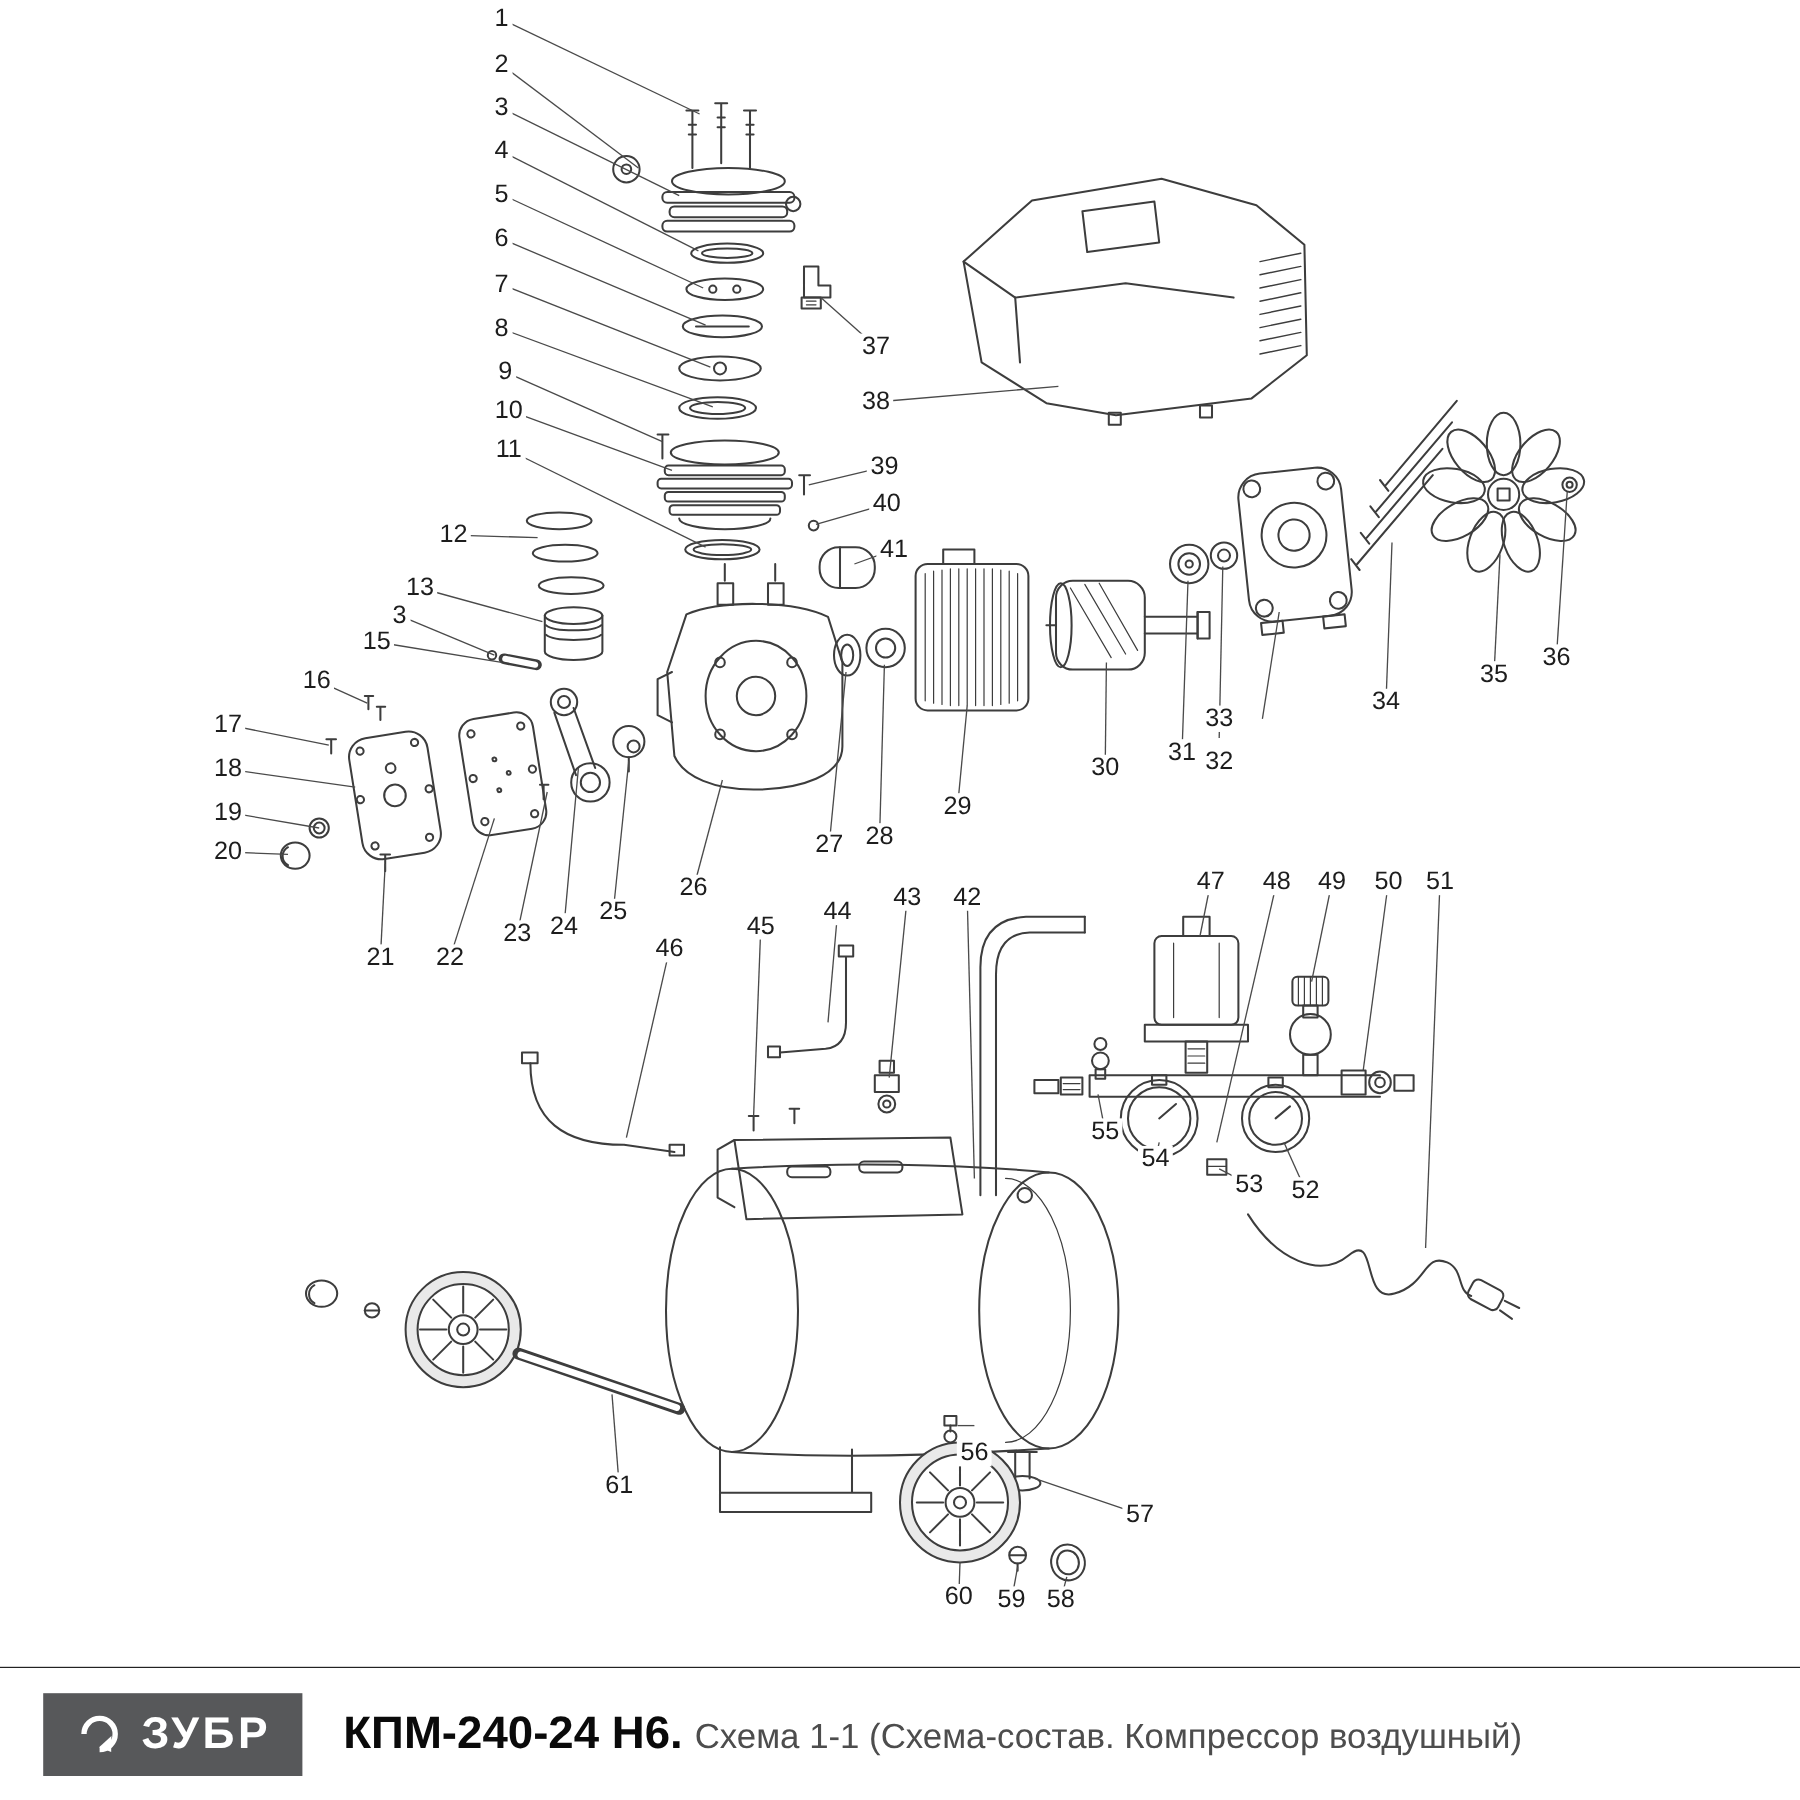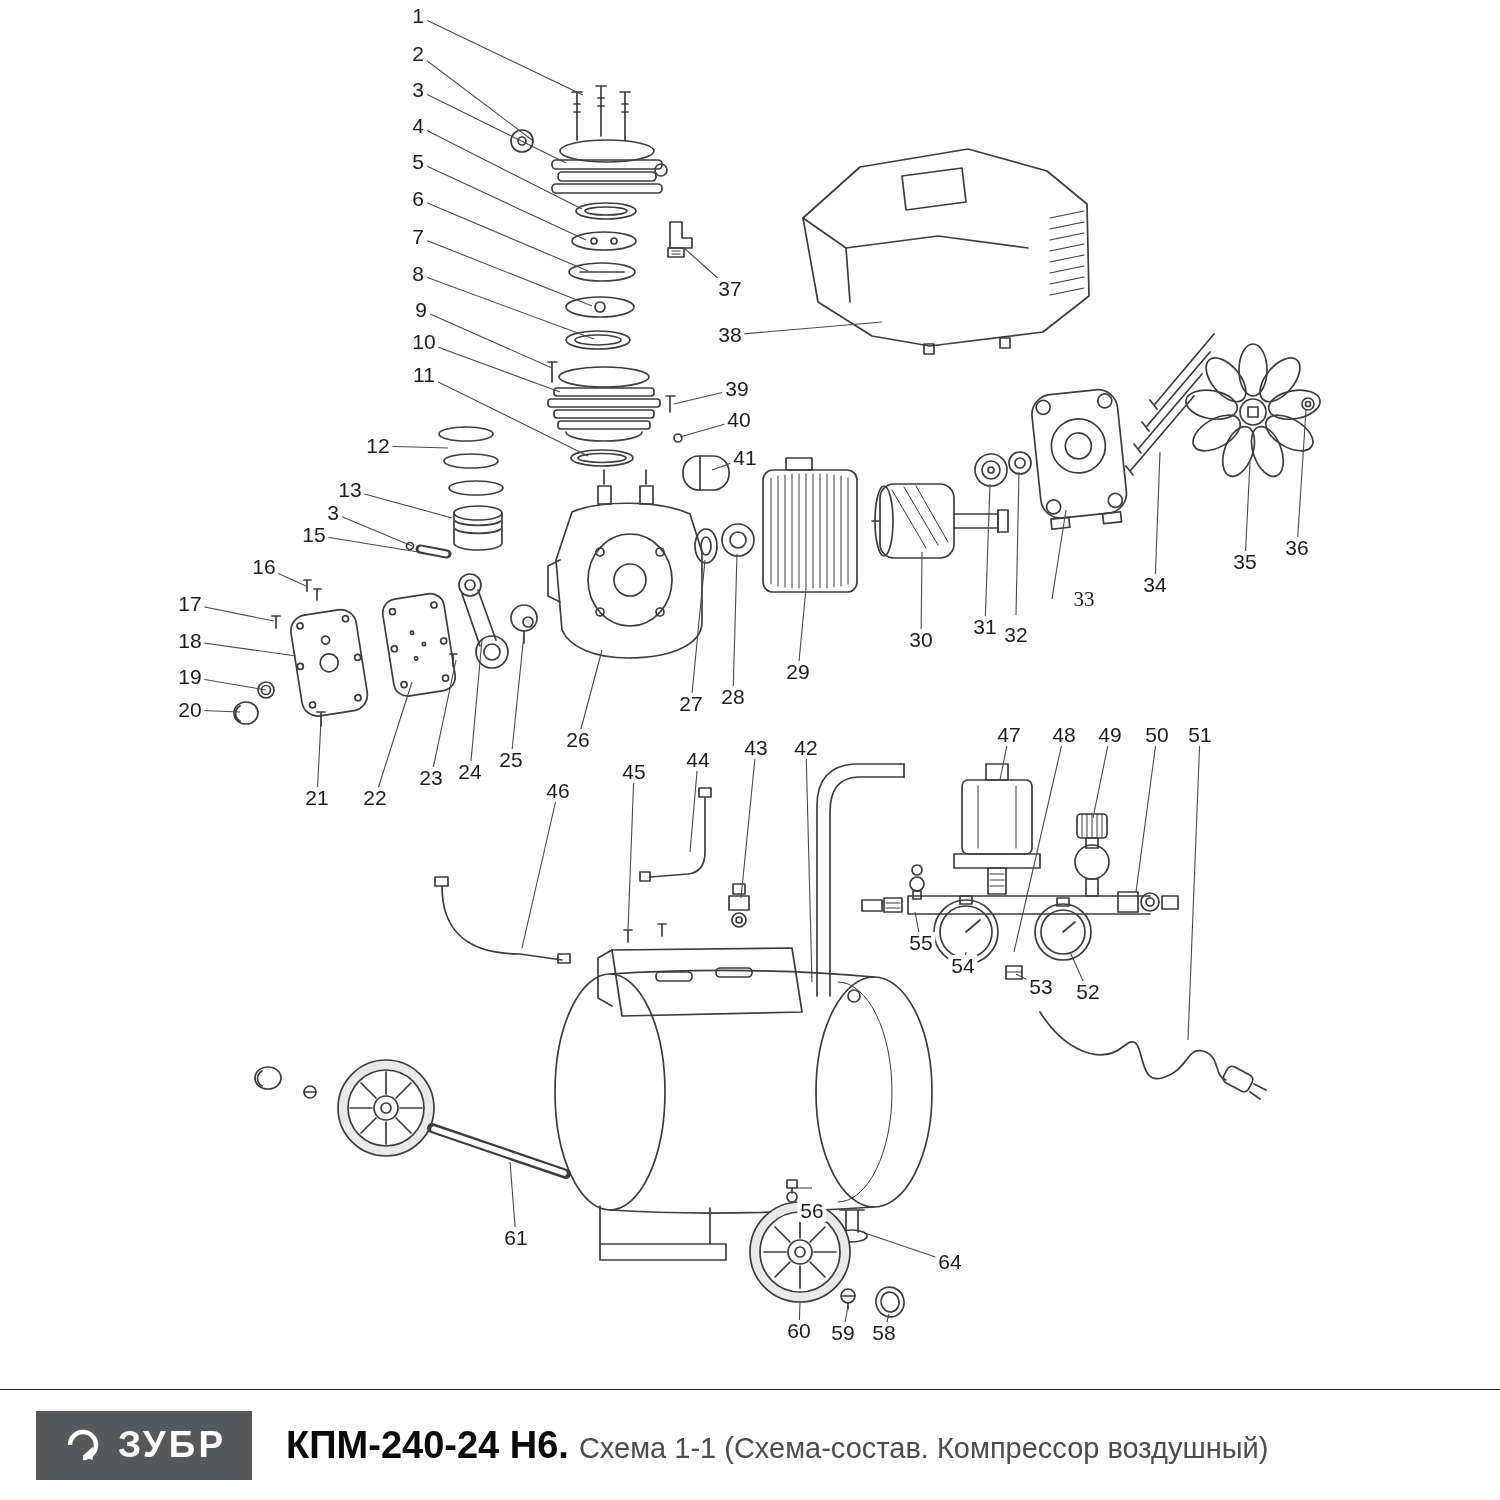--- a/index.html
+++ b/index.html
@@ -488,21 +488,21 @@
       <div class="part-label" style="left: 431px; top: 778px;">23</div>
       <div class="part-label" style="left: 470px; top: 772px;">24</div>
       <div class="part-label" style="left: 511px; top: 760px;">25</div>
       <div class="part-label" style="left: 578px; top: 740px;">26</div>
       <div class="part-label" style="left: 691px; top: 704px;">27</div>
       <div class="part-label" style="left: 733px; top: 697px;">28</div>
       <div class="part-label" style="left: 798px; top: 672px;">29</div>
       <div class="part-label" style="left: 921px; top: 640px;">30</div>
       <div class="part-label" style="left: 985px; top: 627px;">31</div>
       <div class="part-label" style="left: 1016px; top: 615px; margin-top: 20px;">32</div>
-      <div class="part-label" style="left: 1084px; top: 599px; font-family: Liberation Serif, serif;">33</div>
+      <div class="part-label" style="left: 1016px; top: 599px;">33</div>
       <div class="part-label" style="left: 1155px; top: 585px;">34</div>
       <div class="part-label" style="left: 1245px; top: 562px;">35</div>
       <div class="part-label" style="left: 1297px; top: 548px;">36</div>
       <div class="part-label" style="left: 730px; top: 289px;">37</div>
       <div class="part-label" style="left: 730px; top: 335px;">38</div>
       <div class="part-label" style="left: 737px; top: 389px;">39</div>
       <div class="part-label" style="left: 739px; top: 420px;">40</div>
       <div class="part-label" style="left: 745px; top: 458px;">41</div>
       <div class="part-label" style="left: 806px; top: 748px;">42</div>
       <div class="part-label" style="left: 756px; top: 748px;">43</div>
@@ -512,21 +512,21 @@
       <div class="part-label" style="left: 1009px; top: 735px;">47</div>
       <div class="part-label" style="left: 1064px; top: 735px;">48</div>
       <div class="part-label" style="left: 1110px; top: 735px;">49</div>
       <div class="part-label" style="left: 1157px; top: 735px;">50</div>
       <div class="part-label" style="left: 1200px; top: 735px;">51</div>
       <div class="part-label" style="left: 1088px; top: 992px;">52</div>
       <div class="part-label" style="left: 1041px; top: 987px;">53</div>
       <div class="part-label" style="left: 963px; top: 966px;">54</div>
       <div class="part-label" style="left: 921px; top: 943px;">55</div>
       <div class="part-label" style="left: 812px; top: 1188px; margin-top: 23px;">56</div>
-      <div class="part-label" style="left: 950px; top: 1262px;">64</div>
+      <div class="part-label" style="left: 950px; top: 1262px;">57</div>
       <div class="part-label" style="left: 884px; top: 1333px;">58</div>
       <div class="part-label" style="left: 843px; top: 1333px;">59</div>
       <div class="part-label" style="left: 799px; top: 1331px;">60</div>
       <div class="part-label" style="left: 516px; top: 1238px;">61</div>
     </div>
 
   <div class="footer">
     <div class="logo" id="logo-box" style="background: rgb(87, 88, 90);">
       <span style="display:flex">
         <svg width="42" height="42" viewBox="0 0 42 42">

